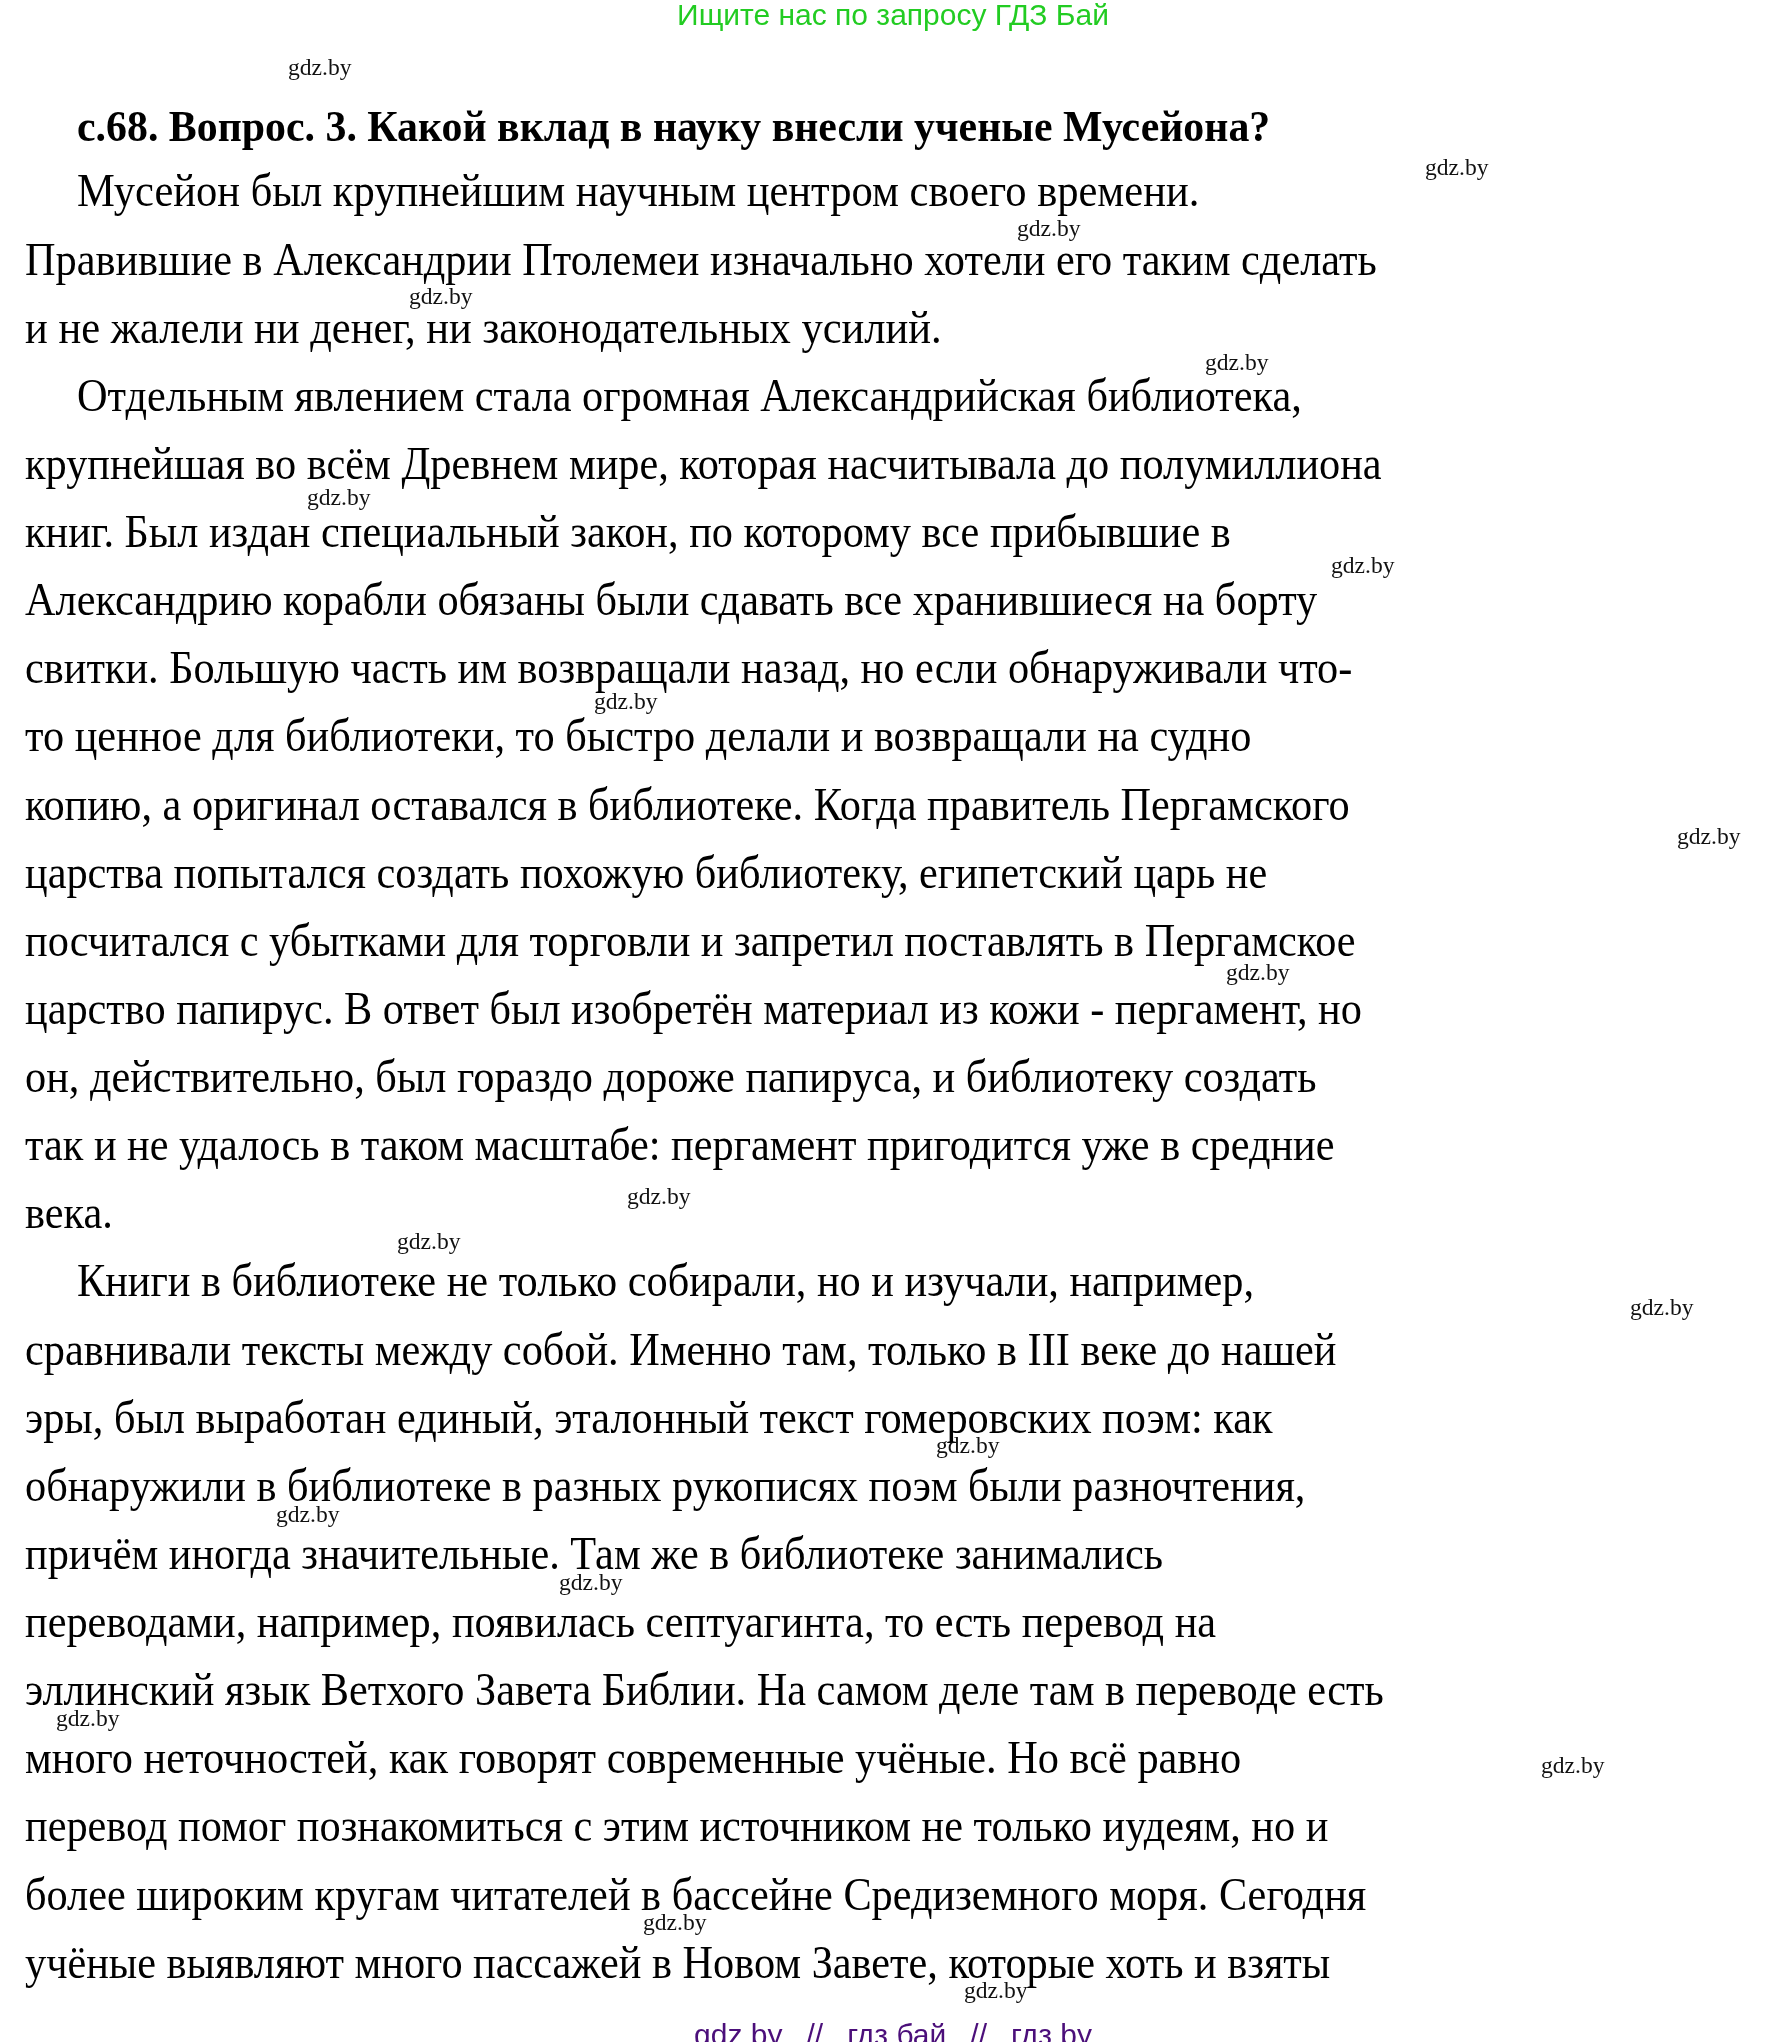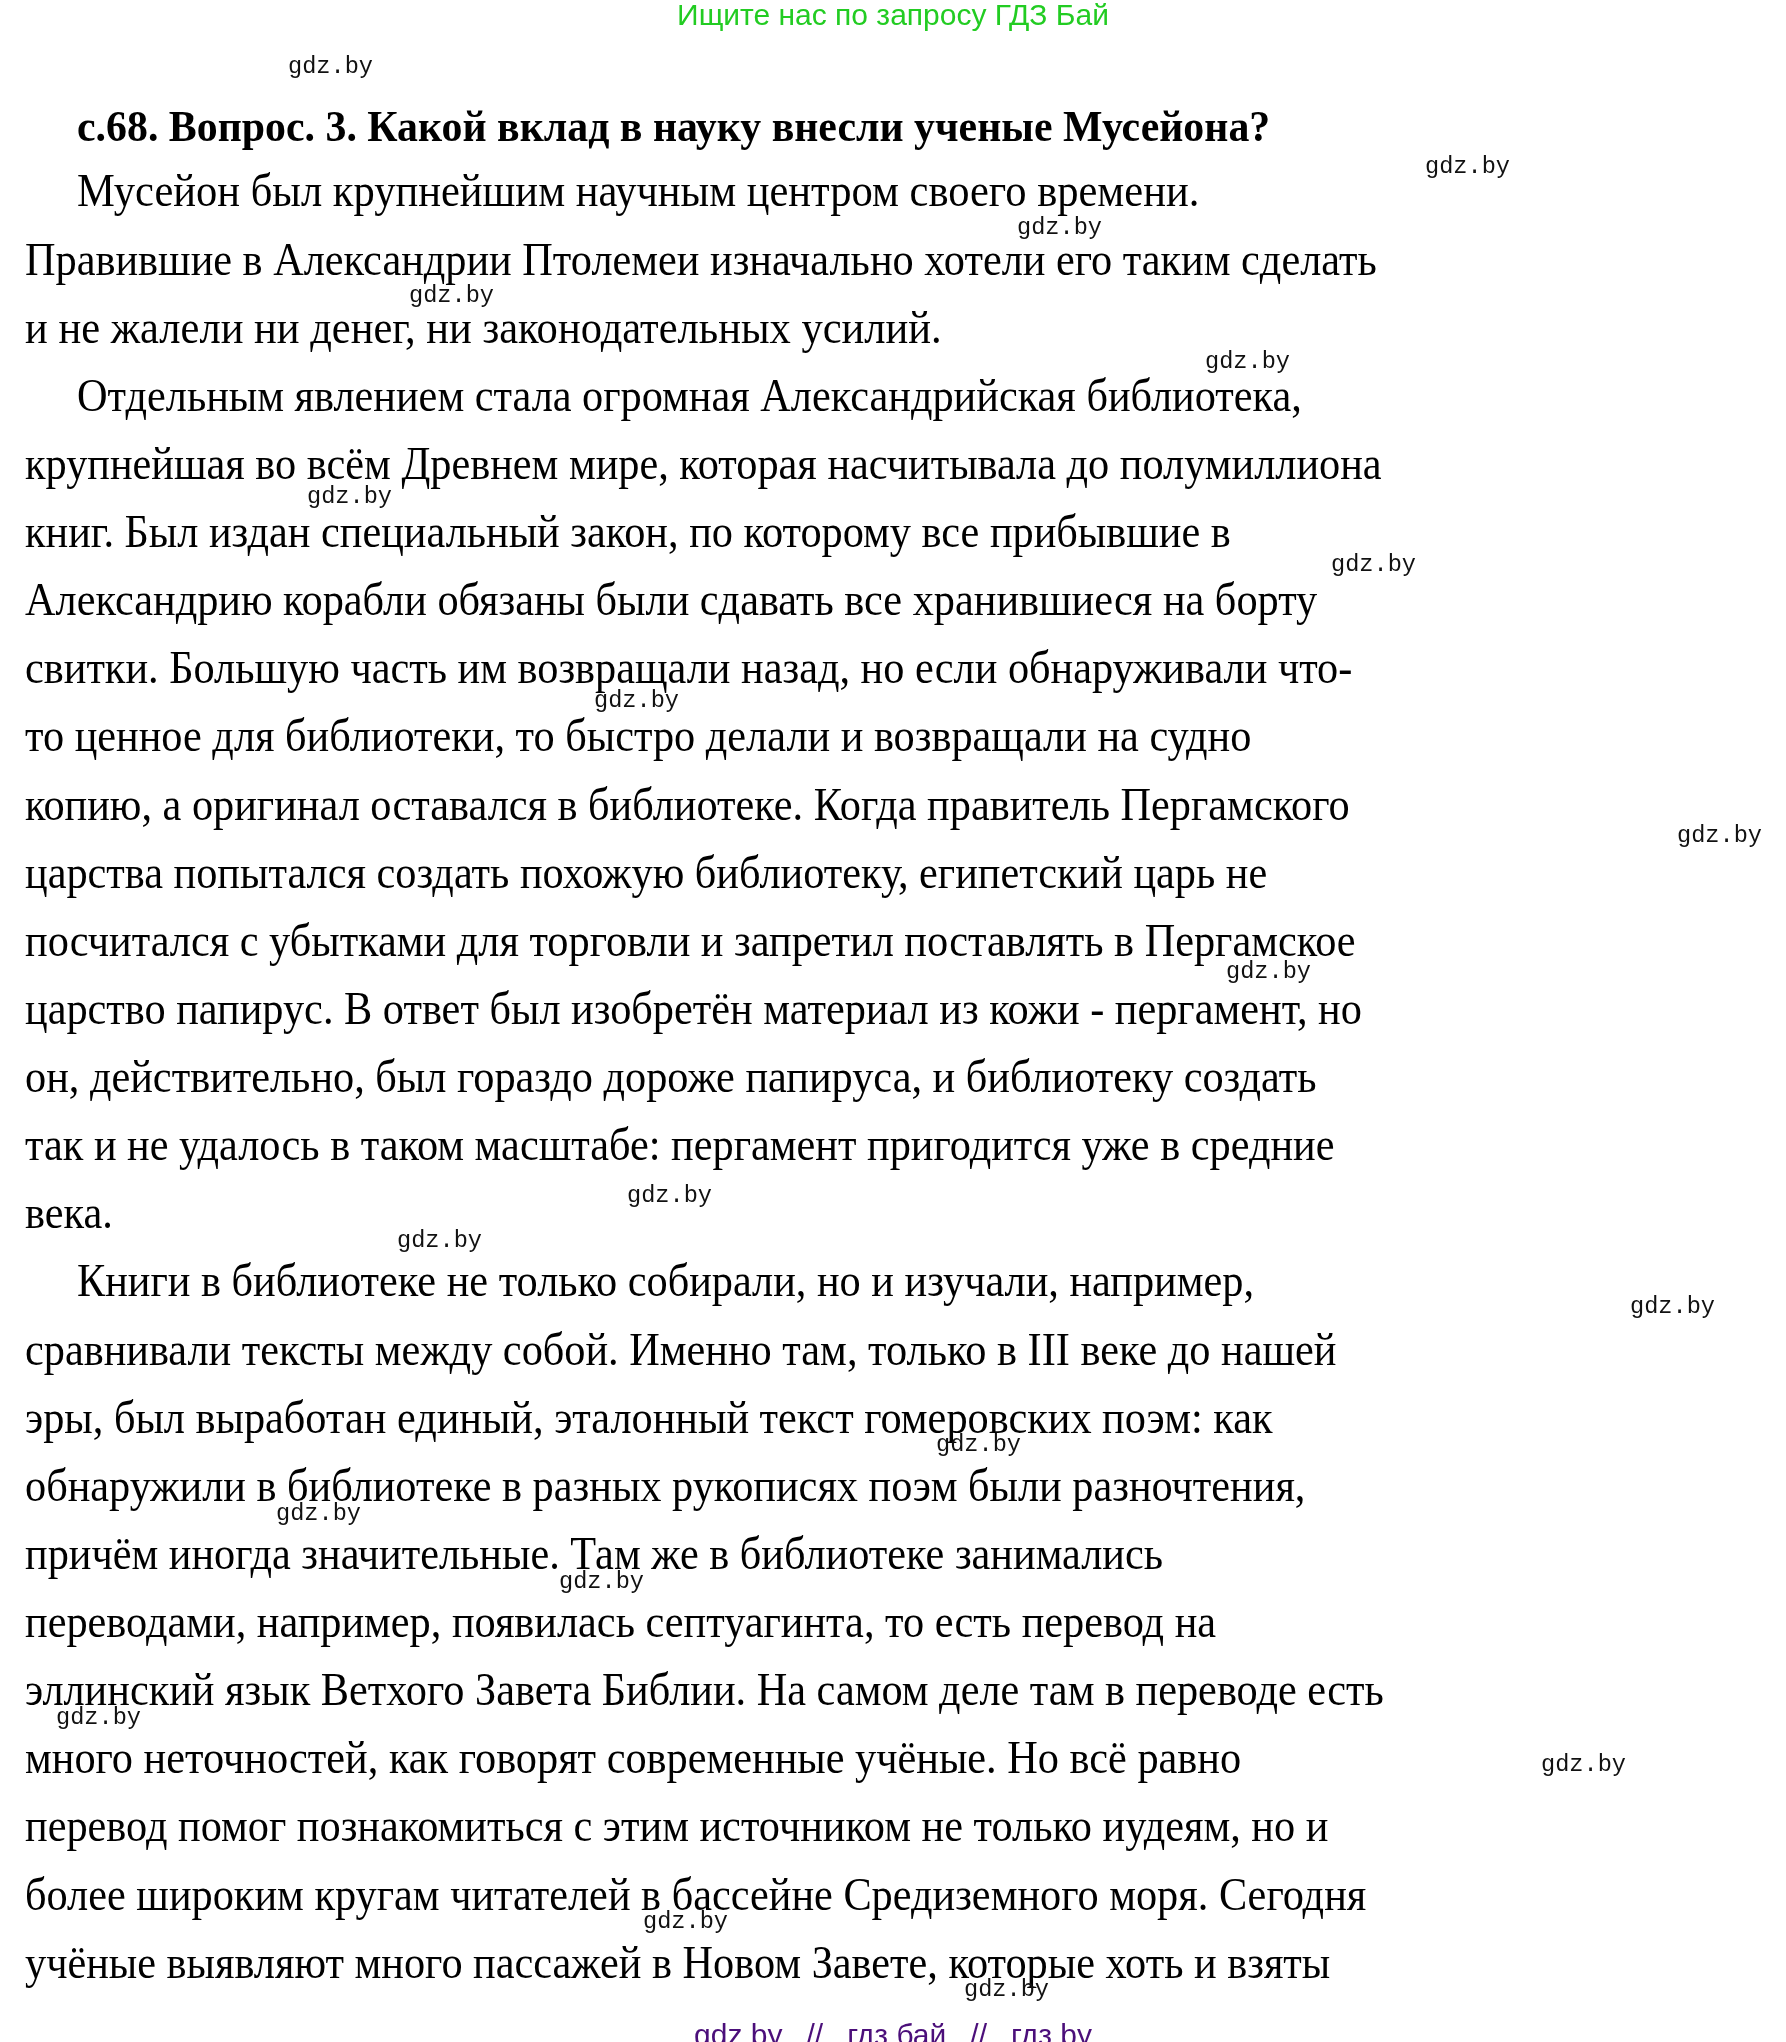--- a/index.html
+++ b/index.html
@@ -17,21 +17,21 @@
     }
     .line {
       position: absolute; left: 24.5px;
       font-family: "Liberation Serif", "DejaVu Serif", serif;
       font-size: 47px; line-height: 56px; color: #000;
       white-space: nowrap; transform-origin: left top;
     }
     .line.indent { left: 77px; }
     .wm {
       position: absolute;
-      font-family: Liberation Mono, monospace;
+      font-family: Liberation Serif, serif;
       font-size: 23.6px; line-height: 26px; color: #111;
       white-space: nowrap;
     }
     .footer {
       position: absolute; left: 0; width: 1786px; top: 2019px; text-align: center;
       font-family: "Liberation Sans", "DejaVu Sans", sans-serif;
       font-size: 30px; line-height: 31px; color: #4b0f7a;
     }
     .footer span { margin: 0 3.5px; }
     .footer .sep { margin: 0 12.2px; }

